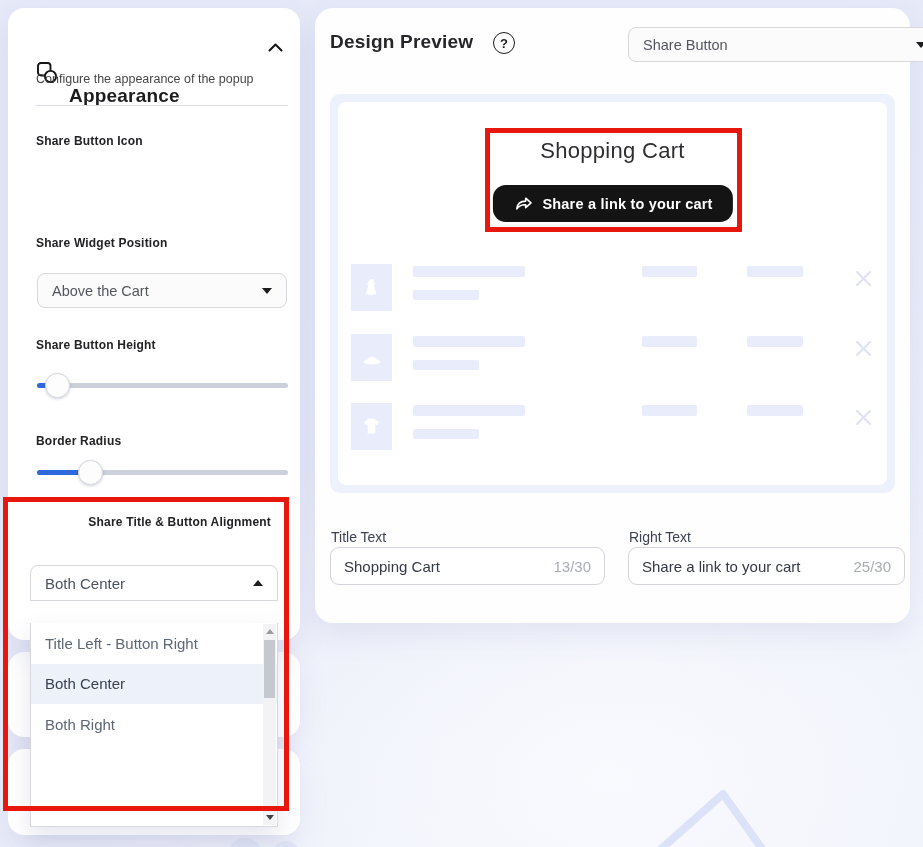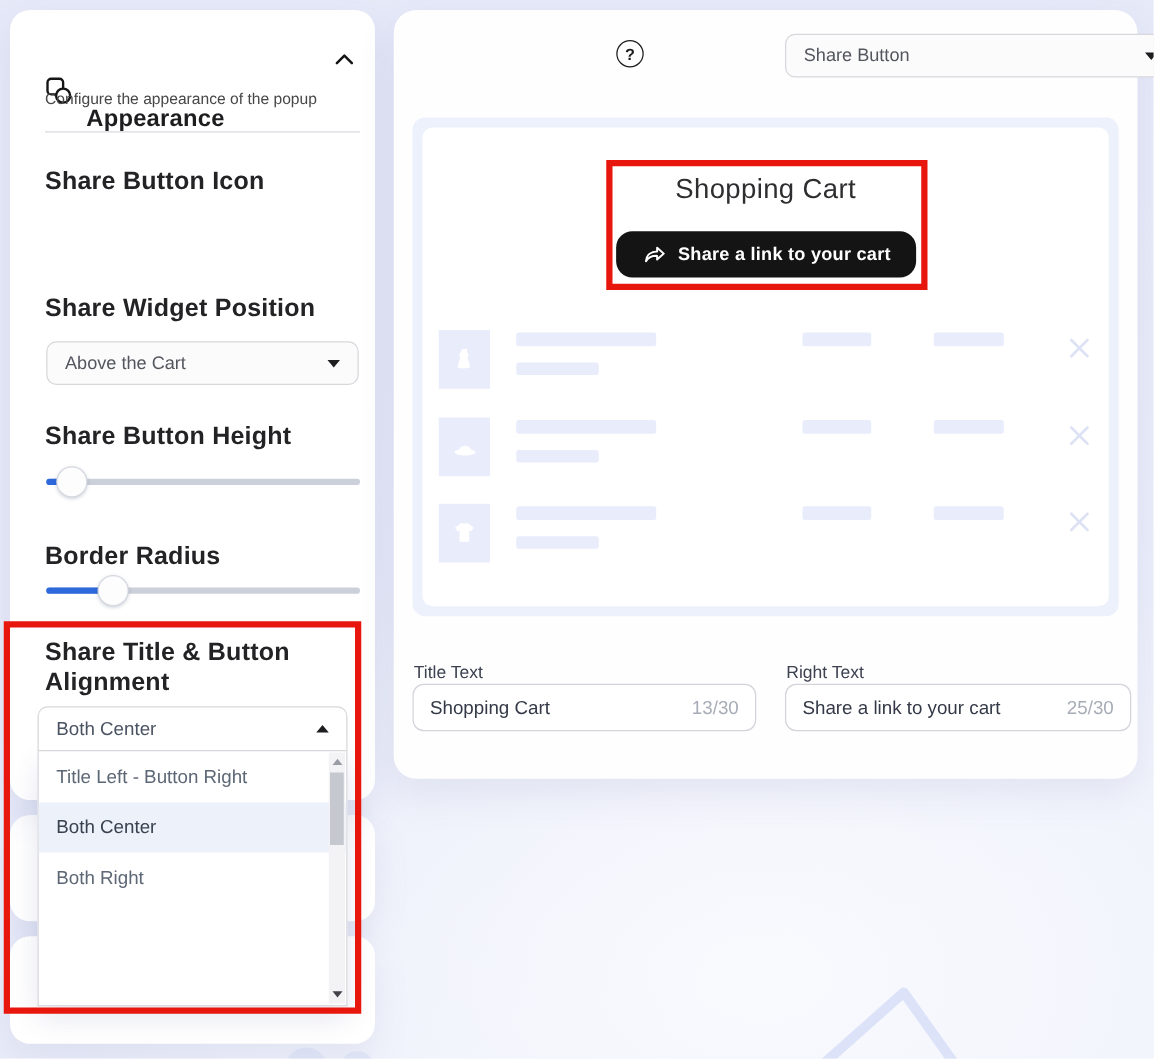--- a/index.html
+++ b/index.html
@@ -14,40 +14,40 @@
          box-shadow:0 12px 30px rgba(90,100,160,0.10); }
   
   .card-appearance{ left:8px; top:8px; width:292px; height:632px; }
   .card-hidden-b{ left:8px; top:652px; width:292px; height:85px; }
   .card-custom-css{ left:8px; top:749px; width:292px; height:86px; }
   .appy-header{ position:absolute; left:28px; top:29px; width:240px; display:flex; align-items:center; }
   .appy-title{ font-size:19px; font-weight:bold; color:#1d1d1f; margin-left:10px; letter-spacing:.2px;margin-top:48px; }
   .chev-up-svg{ position:absolute; left:260px; top:35px; }
   .appy-sub{ position:absolute; left:28px; top:64px; font-size:12.5px; color:#474747; }
   .divider{ position:absolute; left:28px; top:97px; width:252px; height:1px; background:#d9d9df; }
-  .sec-label{ position:absolute; left:28px; font-size:20px; font-weight:bold; color:#232326; letter-spacing:.2px; }
+  .sec-label{ position:absolute; left:28px; font-size:12px; font-weight:bold; color:#232326; letter-spacing:.2px;text-align:right; }
   .dd{ position:absolute; left:29px; width:250px; height:35px; background:#fbfbfc;
        border:1px solid #d7d7dc; border-radius:8px; display:flex; align-items:center;
        padding:0 14px; color:#54565e; font-size:14.5px; cursor:pointer; }
   .dd .caret-down{ margin-left:auto; }
   .caret-down{ width:0; height:0; border-left:5.5px solid transparent; border-right:5.5px solid transparent; border-top:6.5px solid #1d1d1f; }
   .caret-up{ width:0; height:0; border-left:5.5px solid transparent; border-right:5.5px solid transparent; border-bottom:6.5px solid #1d1d1f; margin-left:auto; }
   .share-ic{ margin-right:16px; display:flex; }
   
   .slider{ position:absolute; left:29px; width:251px; height:25px; }
   .slider .track{ position:absolute; top:10px; left:0; right:0; height:5px; background:#cbd0da; border-radius:3px; }
   .slider .fill{ position:absolute; top:10px; left:0; height:5px; background:#2d68dd; border-radius:3px; }
   .slider .thumb{ position:absolute; top:0; width:25px; height:25px; background:#fdfdfe;
                   border:1px solid #d6d9e0; border-radius:50%; box-shadow:0 1px 3px rgba(60,70,120,.25); }
   
   .align-label{ left:28px; top:502px; width:235px; line-height:24px; }
   .select-closed{ position:absolute; left:30px; top:565px; width:248px; height:36px; background:#fff;
                   border:1px solid #d7d7dc; border-radius:8px 8px 0 0; display:flex; align-items:center;
                   padding:0 14px; font-size:15px; color:#4a5362; cursor:pointer; z-index:6; }
-  .listbox{ position:absolute; left:30px; top:601px; width:248px; height:204px; background:#fff;
+  .listbox{ position:absolute; left:30px; top:623px; width:248px; height:204px; background:#fff;
             border:1px solid #d8d8dd; border-top:none; z-index:5; box-shadow:0 10px 22px rgba(70,80,140,.14); }
   .opt{ height:40.6px; display:flex; align-items:center; padding:0 14px; font-size:15px; color:#5d6775; cursor:pointer; }
   .opt.selected{ background:#edf1fa; color:#39414f; }
   .sbar{ position:absolute; top:1px; right:1px; bottom:1px; width:13px; background:#f3f3f5; }
   .sbar .up,.sbar .down{ position:absolute; left:0; width:13px; height:15px; display:flex; align-items:center; justify-content:center; }
   .sbar .up{ top:0; } .sbar .down{ bottom:0; }
   .tri-up-s{ width:0;height:0;border-left:4px solid transparent;border-right:4px solid transparent;border-bottom:5px solid #9a9ca3; }
   .tri-down-s{ width:0;height:0;border-left:4px solid transparent;border-right:4px solid transparent;border-top:5px solid #414349; }
   .sbar .thumb{ position:absolute; top:16px; left:1px; width:11px; height:58px; background:#c6c8cf; }
   
@@ -155,20 +155,21 @@
           <span class="tri-up-s"></span>
         </div>
       <div class="thumb"></div>
       <div class="down">
           <span class="tri-down-s"></span>
         </div>
     </div>
   </div>
 
   <div class="card card-preview"></div>
+  <div class="dp-title">Design Preview</div>
   <div class="help">
       <span>?</span>
     </div>
   <div class="dd dd-preview">
     <span>Share Button</span>
     <span class="caret-down"></span>
   </div>
 
   <div class="preview-wrap">
     <div class="preview-panel">

